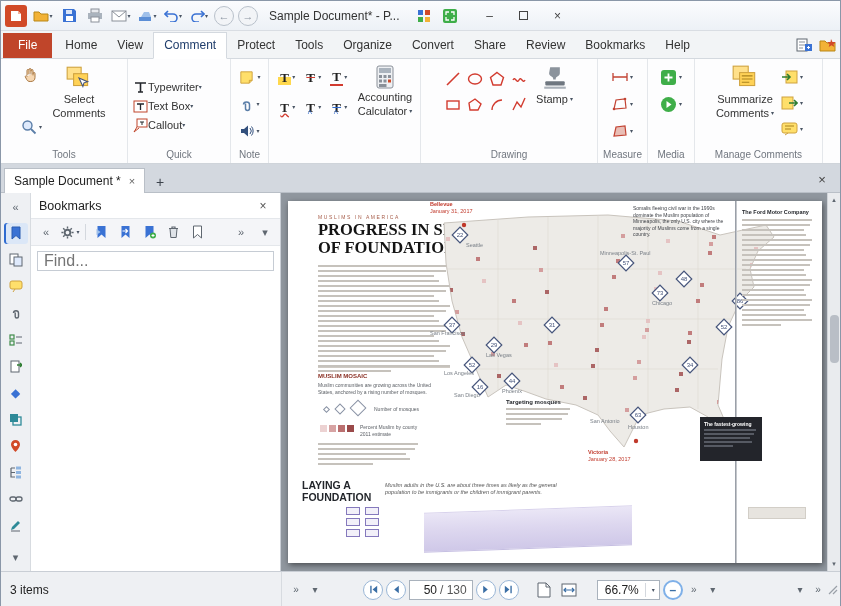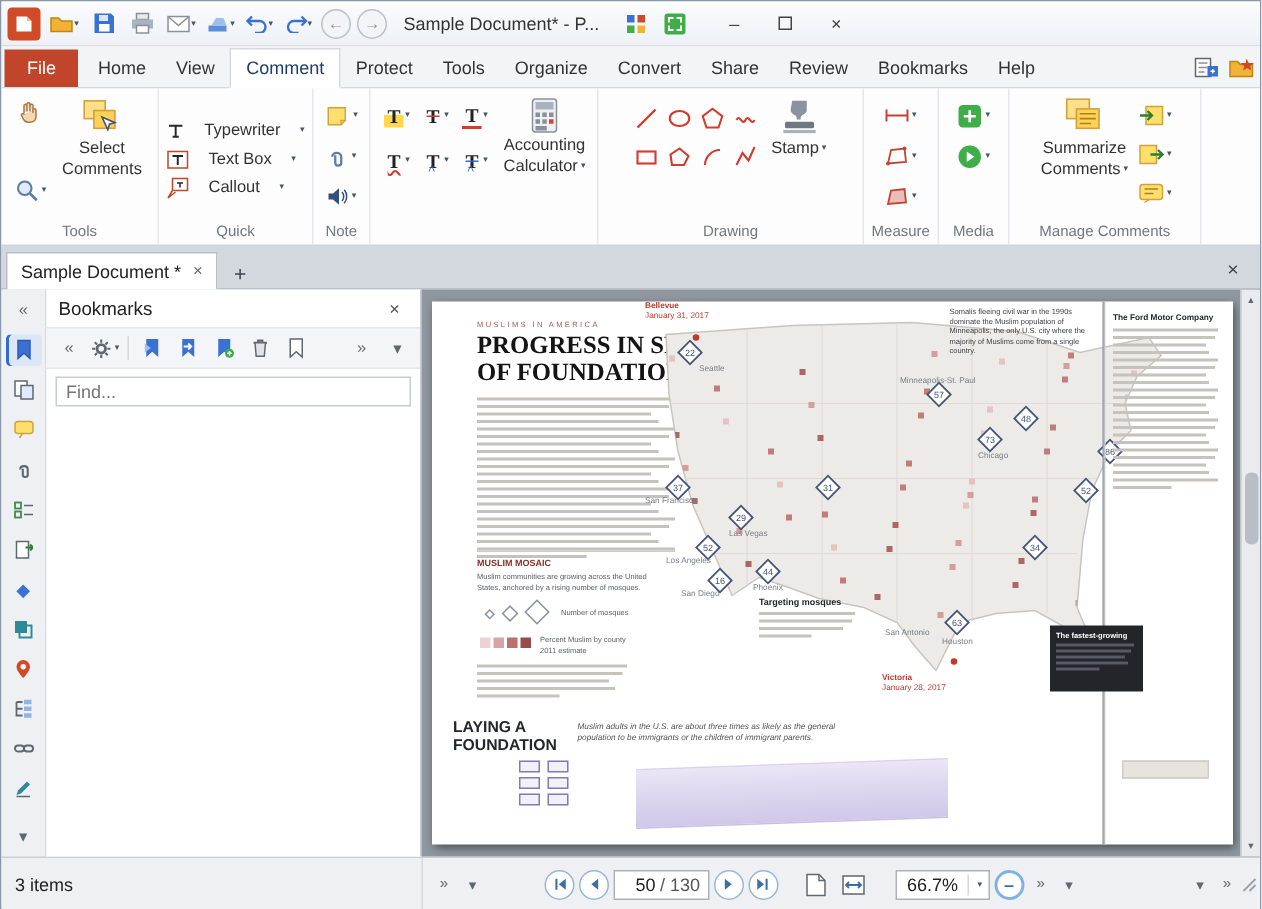--- a/index.html
+++ b/index.html
@@ -26,21 +26,21 @@
   .rtab.file{background:#c0452a;color:#fff;padding:5px 15px 6px;margin-right:3px}
   .rtab.active{background:#fff;border:1px solid #d4d9df;border-bottom-color:#fff;margin-bottom:-1px;color:#1f3d6b}
   .rtab-extra{width:24px;height:22px;margin-bottom:2px}
 
   
   .ribbon-body{height:105px;flex:0 0 105px;background:#fdfdfe;border-bottom:1px solid #cfd4da;display:flex}
   .rgroup{display:flex;flex-direction:column;border-right:1px solid #e4e7eb;padding:3px 2px 0}
   .g-content{flex:1;display:flex;align-items:flex-start;justify-content:center;gap:3px}
   .g-label{font-size:10px;color:#70767f;text-align:center;padding:1px 0 3px;white-space:nowrap}
   .bigbtn{display:flex;flex-direction:column;align-items:center;gap:1px;font-size:11px;color:#333;padding:2px 3px;line-height:1.15;text-align:center;border-radius:3px}
-  .smrow{display:flex;align-items:center;justify-content:flex-start;gap:13px;font-size:11px;color:#333;padding:2px 3px;border-radius:3px;width:100%}
+  .smrow{display:flex;align-items:center;justify-content:flex-start;gap:0;font-size:11px;color:#333;padding:2px 3px;border-radius:3px;width:100%}
   .icolbtn{width:24px;height:22px;display:flex;align-items:center;gap:2px;justify-content:center;border-radius:3px}
   .tool-col{display:flex;flex-direction:column;justify-content:space-between;height:78px;padding:2px 0}
   .tgrid{display:grid;grid-template-columns:repeat(3,26px);grid-auto-rows:30px;align-items:center;justify-items:center}
   .tbtn{display:flex;align-items:center;gap:1px}
   .tmark{font-family:"Liberation Serif",serif;font-weight:bold;font-size:13px;line-height:15px;color:#222;width:13px;text-align:center;position:relative}
   .t-hl{background:linear-gradient(transparent 45%,#ffd84d 45%)}
   .t-sq{text-decoration:underline;text-decoration-style:wavy;text-decoration-color:#d23b2f}
   .t-st{text-decoration:line-through;text-decoration-color:#d23b2f}
   .t-ul{border-bottom:2px solid #d23b2f}
   .t-ins::after{content:"^";color:#2f6bd0;font-size:9px;position:absolute;left:3px;bottom:-6px}
@@ -62,21 +62,21 @@
   .strip-btn{width:24px;height:22px;border-radius:3px;color:#5f6770;font-size:11px}
   .strip-btn.active{background:#dbe7f7;box-shadow:inset 2px 0 0 #2f6bd0}
 
   .bm-panel{width:250px;flex:0 0 250px;background:#fff;border-right:1px solid #c9ced5;display:flex;flex-direction:column;position:relative;overflow:hidden}
   .bm-header{height:25px;flex:0 0 25px;display:flex;align-items:center;padding:0 8px;font-size:12.5px;color:#222}
   .bm-header .x{margin-left:auto;color:#555;font-size:12px;width:18px;height:18px}
   .bm-toolbar{height:28px;flex:0 0 28px;display:flex;align-items:center;gap:2px;padding:0 4px;background:#f4f5f8;border-top:1px solid #e4e7eb;border-bottom:1px solid #e4e7eb}
   .bm-tbtn{width:22px;height:22px;border-radius:3px;color:#5f6770;font-size:11px;display:flex;align-items:center;gap:1px;justify-content:center}
   .vsep{width:1px;height:16px;background:#d4d8de;margin:0 2px}
   .bm-find{margin:5px 6px 3px;height:20px;flex:0 0 20px;border:1px solid #c6ccd4;background:#fff;display:flex;align-items:center;padding:0 6px}
-  .bm-find input{border:0;outline:0;width:100%;font-size:12px;color:#0f766e;background:transparent;font-family:"Liberation Sans",sans-serif}
+  .bm-find input{border:0;outline:0;width:100%;font-size:16px;color:#0f766e;background:transparent;font-family:"Liberation Sans",sans-serif}
   .bm-list{flex:1;padding:3px 5px;position:relative}
   .bm-item{height:22px;display:flex;align-items:center;gap:7px;padding:0 6px;font-size:12px;border:1px solid transparent;border-radius:2px;color:#222}
   .bm-item.selected{background:#fbf3d9;border-color:#e3c878}
   .bm-watermark{position:absolute;right:16px;bottom:10px;width:36px;height:62px;background:#bcd6f2;clip-path:polygon(0 0,100% 0,100% 100%,50% 76%,0 100%)}
 
   .doc-area{flex:1;background:#90979f;position:relative;overflow:hidden}
   .vscroll{position:absolute;right:0;top:0;bottom:0;width:13px;background:#e9ebee;border-left:1px solid #cfd3d8;display:flex;flex-direction:column;align-items:center}
   .vscroll .arr{height:14px;width:100%;font-size:7px;color:#5f6770;display:flex;align-items:center;justify-content:center}
   .vthumb{position:absolute;top:122px;left:2px;width:9px;height:48px;background:#b9bec6;border-radius:4px}
 
@@ -240,21 +240,21 @@
     <button class="rtab-extra">
       <svg width="18" height="16" viewBox="0 0 18 16">
           <path d="M1 4h5l2 2h8v8H1z" fill="#f2b237" stroke="#b98717"></path>
           <path d="M12 2l1.5 3L17 5l-2.5 2 .8 3-2.8-1.7L9.7 10l.8-3L8 5l3.5 0z" fill="#d14a28"></path>
         </svg>
     </button>
   </div>
 
   <div class="ribbon-body">
 
-    <div class="rgroup" style="width:105px">
+    <div class="rgroup" style="width:127px">
       <div class="g-content" style="gap:6px">
         <div class="tool-col">
           <button class="icolbtn">
             <svg width="18" height="18" viewBox="0 0 18 18">
                 <path d="M5 9V4.5a1 1 0 0 1 2 0V8m0-4.5a1 1 0 0 1 2 0V8m0-3.5a1 1 0 0 1 2 0V9m0-1.5a1 1 0 0 1 2 0v4c0 2.6-1.6 4-4.2 4h-.8c-1.6 0-2.6-.7-3.3-1.9L3.4 11c-.5-.8.7-1.7 1.4-1l.2.2" fill="#f6d7b2" stroke="#a97843" stroke-linecap="round"></path>
               </svg>
           </button>
           <button class="icolbtn">
             <svg width="16" height="16" viewBox="0 0 16 16">
                 <circle cx="6.5" cy="6.5" r="4.5" fill="#dfeafc" stroke="#5b7ea8" stroke-width="1.4"></circle>

